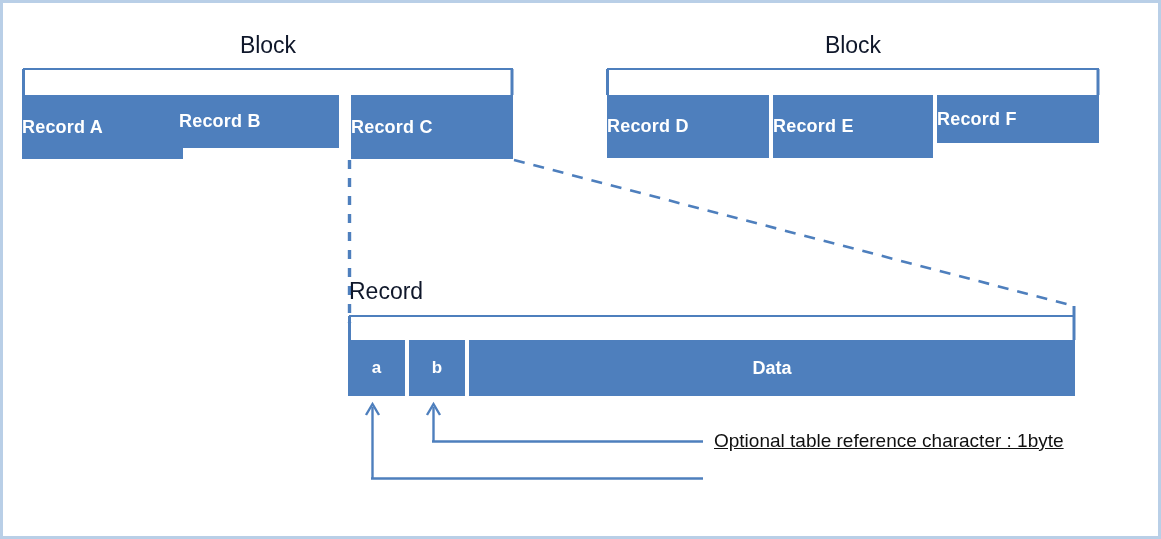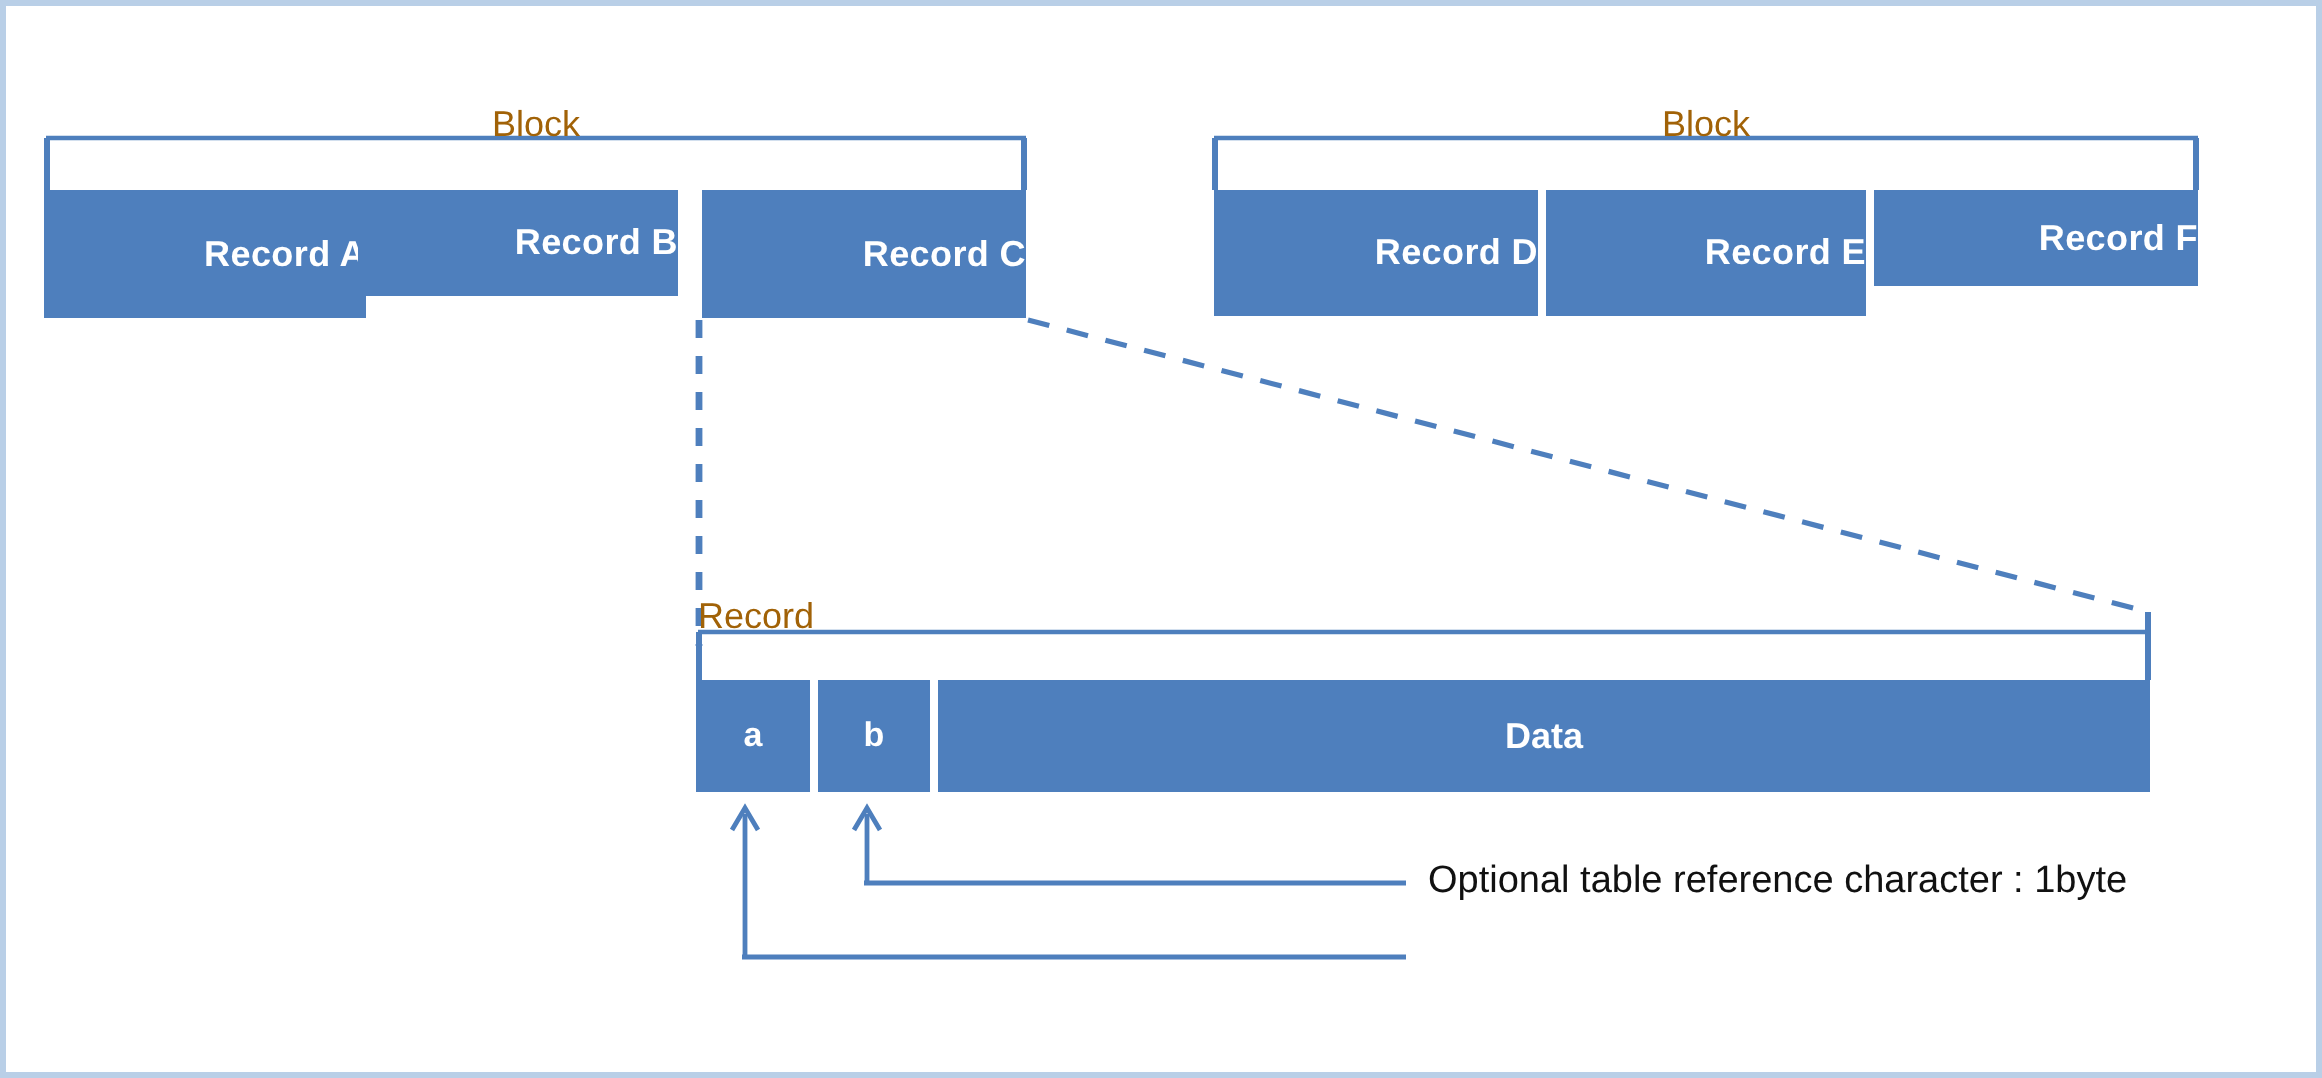--- a/index.html
+++ b/index.html
@@ -26,47 +26,47 @@
     pointer-events: none;
   }
   .rec-box {
     position: absolute;
     background: #4e7fbd;
     color: #ffffff;
     font-weight: bold;
     font-size: 18px;
     display: flex;
     align-items: center;
-    justify-content: flex-end;
+    justify-content: flex-start;
     box-sizing: border-box;
     letter-spacing: 0.2px;
   }
   .cell-box {
     position: absolute;
     background: #4e7fbd;
     color: #ffffff;
     font-weight: bold;
     font-size: 17px;
     display: flex;
     align-items: center;
     justify-content: center;
     box-sizing: border-box;
   }
   .caption {
     position: absolute;
-    color: #a16207;
-    font-size: 18px;
+    color: #0f172a;
+    font-size: 23px;
     white-space: nowrap;
-    margin-top: 20px;
   }
   .note {
     position: absolute;
     color: #111111;
     font-size: 19px;
     white-space: nowrap;
+    text-decoration: underline;
   }
 </style>
 </head>
 <body>
 
 <div id="canvas">
 
   <svg id="svg-layer" viewBox="0 0 1161 539" xmlns="http://www.w3.org/2000/svg">
 
     <g>

